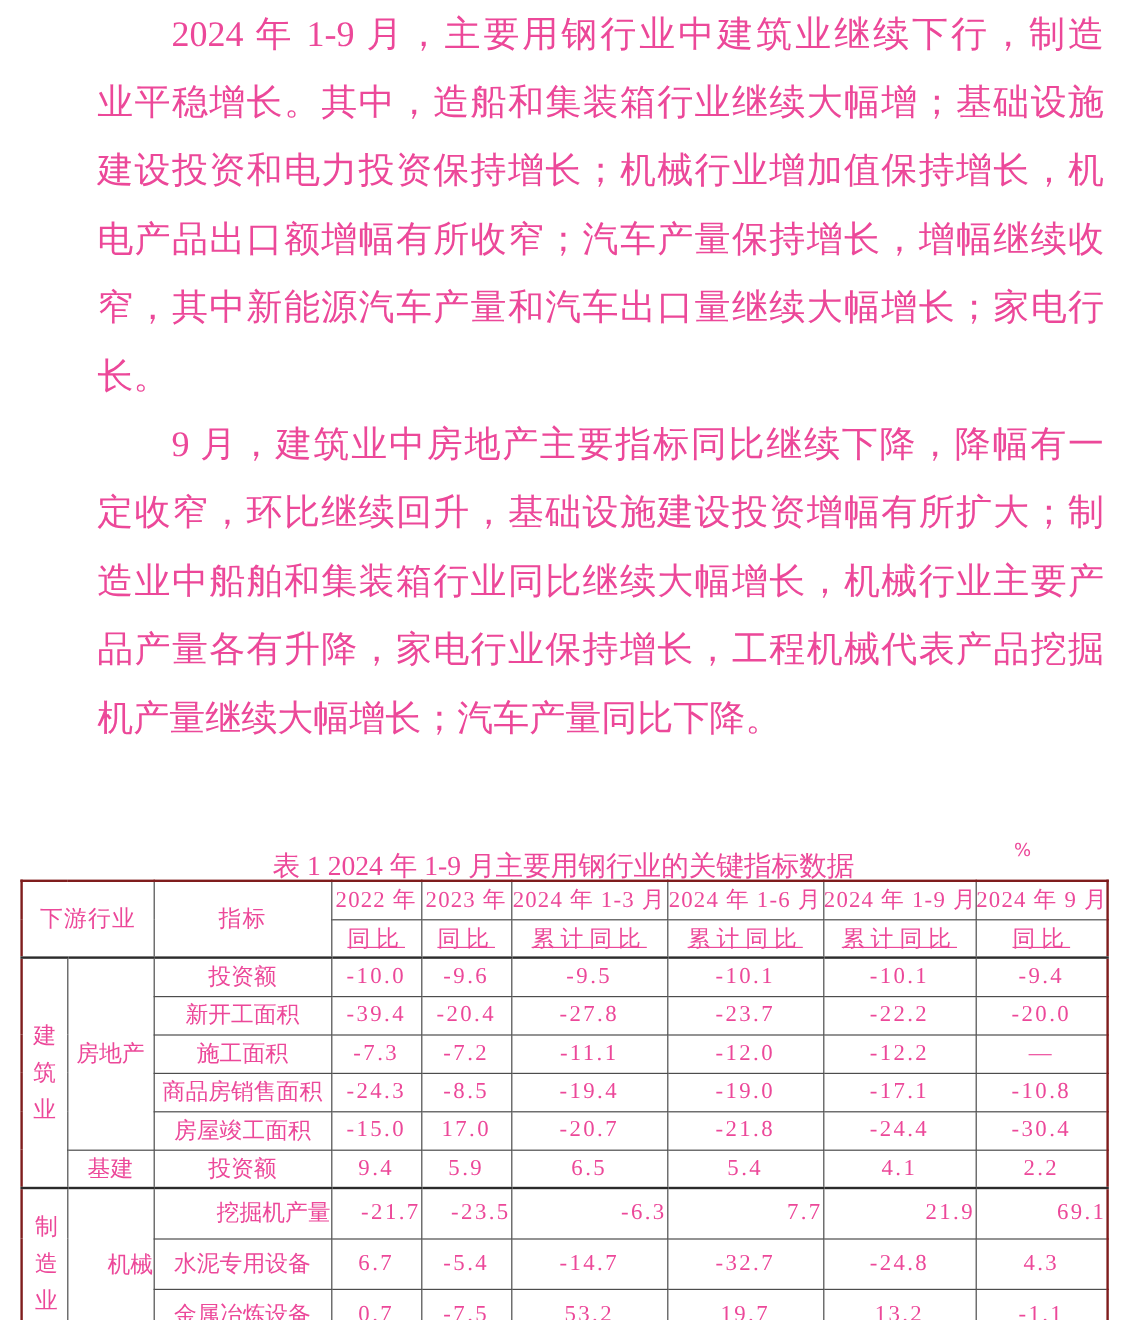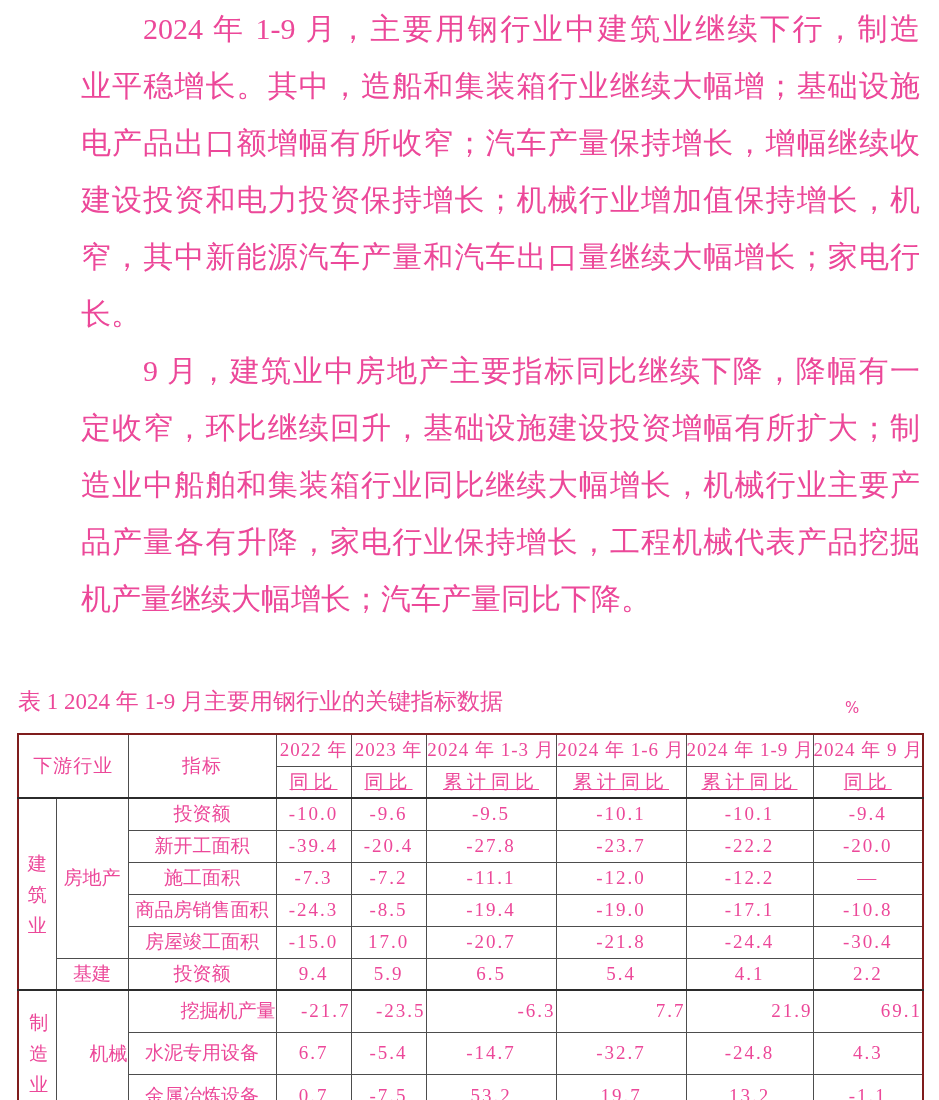--- a/index.html
+++ b/index.html
@@ -19,22 +19,22 @@
     height:57px;line-height:57px;
     text-align:justify;text-align-last:justify;
     text-justify:inter-character;
     overflow:hidden;
     white-space:normal;
   }
   .pline.first{text-indent:62px;}
   .pline.last{text-align-last:left;}
   
   .caption{
-    position:absolute;left:18px;top:684px;width:903px;
-    text-align:left;font-size:23px;line-height:36px;
+    position:absolute;left:18px;top:704px;width:903px;
+    text-align:center;font-size:23px;line-height:36px;
     white-space:nowrap;
   }
   .unit{
     position:absolute;left:845px;top:699px;
     font-size:15px;line-height:18px;
     font-family:"DejaVu Sans","Liberation Sans",sans-serif;
   }
   
   table.tbl{
     position:absolute;left:17px;top:733px;width:905px;
@@ -60,22 +60,22 @@
   }
 </style>
 </head>
 <body>
 
 <div class="page">
 
   <div class="textblock">
     <div class="pline first">2024 年 1-9 月，主要用钢行业中建筑业继续下行，制造</div>
     <div class="pline">业平稳增长。其中，造船和集装箱行业继续大幅增；基础设施</div>
+    <div class="pline">建设投资和电力投资保持增长；机械行业增加值保持增长，机</div>
     <div class="pline">电产品出口额增幅有所收窄；汽车产量保持增长，增幅继续收</div>
-    <div class="pline">建设投资和电力投资保持增长；机械行业增加值保持增长，机</div>
     <div class="pline">窄，其中新能源汽车产量和汽车出口量继续大幅增长；家电行</div>
     <div class="pline last">长。</div>
     <div class="pline first">9 月，建筑业中房地产主要指标同比继续下降，降幅有一</div>
     <div class="pline">定收窄，环比继续回升，基础设施建设投资增幅有所扩大；制</div>
     <div class="pline">造业中船舶和集装箱行业同比继续大幅增长，机械行业主要产</div>
     <div class="pline">品产量各有升降，家电行业保持增长，工程机械代表产品挖掘</div>
     <div class="pline last">机产量继续大幅增长；汽车产量同比下降。</div>
   </div>
 
   <div class="caption">表 1  2024 年 1-9 月主要用钢行业的关键指标数据</div>

